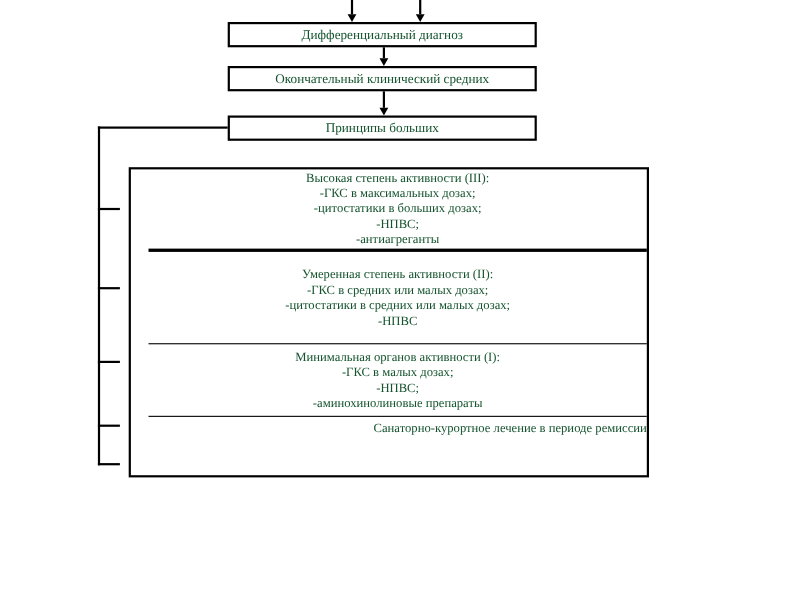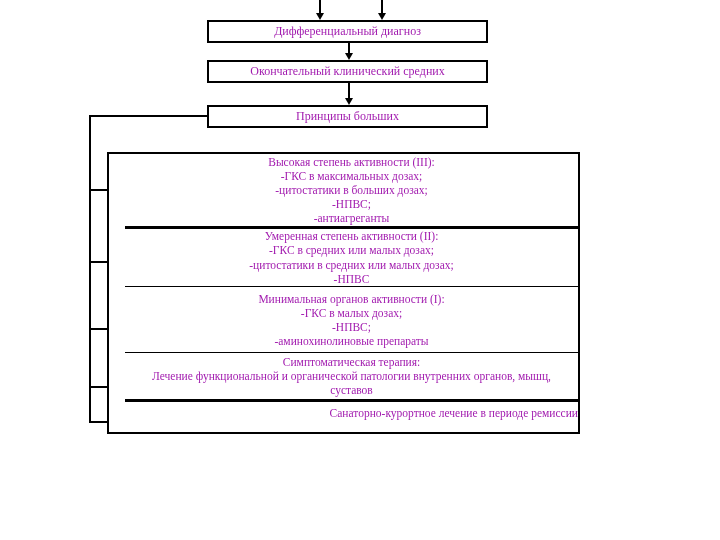--- a/index.html
+++ b/index.html
@@ -6,21 +6,21 @@
     margin: 0;
     padding: 0;
     background: #ffffff;
   }
   #canvas {
     position: relative;
     width: 720px;
     height: 540px;
     background: #ffffff;
     font-family: "Liberation Serif", "DejaVu Serif", serif;
-    color: #a21caf;
+    color: #14532d;
     overflow: hidden;
   }
 
   
   .tbox {
     position: absolute;
     left: 207px;
     width: 281px;
     height: 23px;
     border: 2px solid #000;
@@ -56,21 +56,21 @@
   }
   .vline {
     position: absolute;
     width: 2px;
     background: #000;
   }
 
   
   #treatment-table {
     position: absolute;
-    left: 107px;
+    left: 117px;
     top: 152px;
     width: 473px;
     height: 282px;
     border: 2px solid #000;
     box-sizing: border-box;
     background: #fff;
     padding-left: 16px;
   }
   .trow {
     box-sizing: border-box;
@@ -80,21 +80,21 @@
     justify-content: center;
     text-align: center;
     font-size: 11.5px;
     line-height: 14px;
     width: 100%;
   }
   .trow .line { width: 100%; }
   .div-thick { border-bottom: 3px solid #000; }
   .div-thin  { border-bottom: 1px solid #000; }
   #row-activity-high      { height: 75px; }
-  #row-activity-moderate  { height: 58px; justify-content: space-between; }
+  #row-activity-moderate  { height: 84px; }
   #row-activity-minimal   { height: 66px; }
   #row-symptomatic        { height: 49px; padding: 0 26px; }
   #row-sanatorium         { height: 21px; text-align: right; }
 </style>
 </head>
 <body>
 
 <div id="canvas">
 
   <div class="stem" style="left:319px; top:0; height:13px;"></div>
@@ -145,24 +145,20 @@
       <div class="line">-НПВС</div>
     </div>
 
     <div class="trow div-thin" id="row-activity-minimal">
       <div class="line">Минимальная органов активности (I):</div>
       <div class="line">-ГКС в малых дозах;</div>
       <div class="line">-НПВС;</div>
       <div class="line">-аминохинолиновые препараты</div>
     </div>
 
-    <div class="trow div-thick" id="row-symptomatic">
-      <div class="line">Симптоматическая терапия:</div>
-      <div class="line">Лечение функциональной и органической патологии внутренних органов, мышц, суставов</div>
-    </div>
 
     <div class="trow" id="row-sanatorium">
       <div class="line">Санаторно-курортное лечение в периоде ремиссии</div>
     </div>
 
   </div>
 
 </div>
 
 </body></html>

